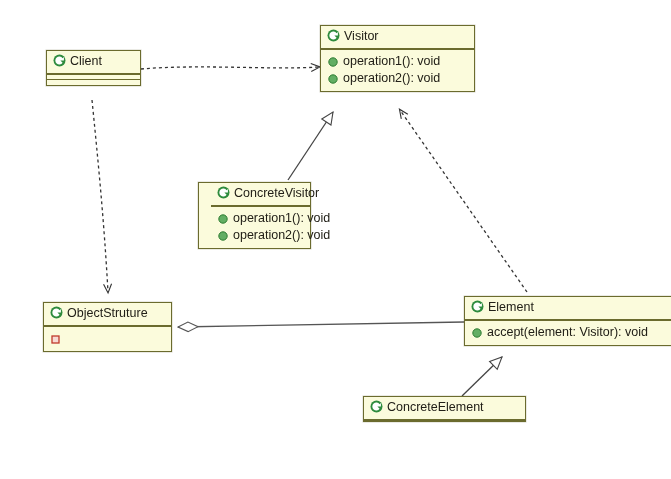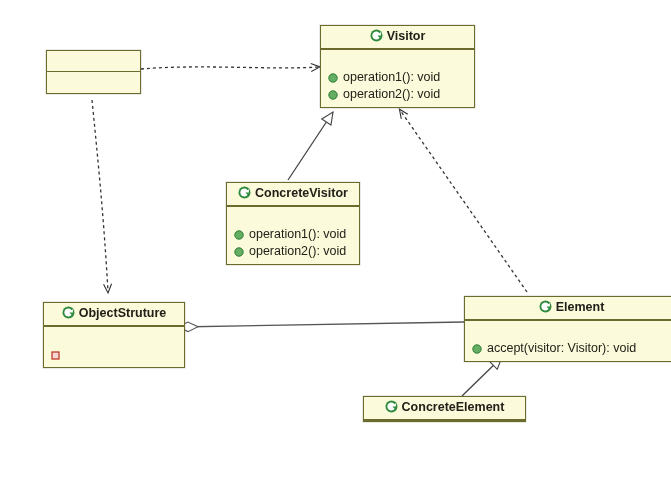--- a/index.html
+++ b/index.html
@@ -30,38 +30,35 @@
   }
   .uml-class {
     position: absolute;
     box-sizing: border-box;
     background: #fbfbdc;
     border: 1px solid #6b6b2e;
     box-shadow: 0 0 0 0.5px rgba(90,90,40,0.25);
   }
   .class-header {
     box-sizing: border-box;
-    text-align: center;
     padding: 3px 6px 4px 6px;
     border-bottom: 2px solid #6b6b2e;
     white-space: nowrap;
     color: #222018;
     font-size: 12.5px;
     line-height: 15px;
-    font-weight: bold;
   }
   .class-header .ico {
     display: inline-block;
     vertical-align: -2px;
     margin-right: 4px;
   }
   .compartment {
     box-sizing: border-box;
     padding: 3px 4px 4px 5px;
-    margin-top: 16px;
   }
   .compartment.empty-thin {
     padding: 0;
     height: 5px;
     border-bottom: 1px solid #6b6b2e;
   }
   .compartment.empty-thin.last {
     border-bottom: none;
   }
   .member {
@@ -133,20 +130,28 @@
     <g>
       <path d="M178,327 L464,322" fill="none" stroke="#555555" stroke-width="1.4" marker-start="url(#hollow-diamond)"></path>
     </g>
 
     <g>
       <path d="M462,396 L502,357" fill="none" stroke="#444444" stroke-width="1.3" marker-end="url(#hollow-tri)"></path>
     </g>
   </svg>
 
   <div class="uml-class" style="left:46px; top:50px; width:95px;">
+    <div class="class-header">
+      <span class="ico icon-class">
+        <svg viewBox="0 0 13 13" width="13" height="13">
+          <circle cx="6.5" cy="6.5" r="6" fill="#2e8b3d"></circle>
+          <path d="M9.6,4.2 A4,4 0 1 0 9.6,8.8 L7.4,6.6 L10.9,6.6 L10.9,3.1 Z" fill="#ffffff"></path>
+        </svg>
+      </span><span>Client</span>
+    </div>
     <div class="compartment empty-thin"></div>
     <div class="compartment empty-thin last"></div>
   </div>
 
   <div class="uml-class" style="left:320px; top:25px; width:155px;">
     <div class="class-header">
       <span class="ico icon-class">
         <svg viewBox="0 0 13 13" width="13" height="13">
           <circle cx="6.5" cy="6.5" r="6" fill="#2e8b3d"></circle>
           <path d="M9.6,4.2 A4,4 0 1 0 9.6,8.8 L7.4,6.6 L10.9,6.6 L10.9,3.1 Z" fill="#ffffff"></path>
@@ -164,21 +169,21 @@
       <div class="member">
         <span class="ico icon-public">
           <svg viewBox="0 0 10 10" width="10" height="10">
             <circle cx="5" cy="5" r="4.2" fill="#63ae63" stroke="#2e7d32" stroke-width="1"></circle>
           </svg>
         </span><span>operation2(): void</span>
       </div>
     </div>
   </div>
 
-  <div class="uml-class" style="left:226px; top:182px; width:134px;">
+  <div class="uml-class" style="left:198px; top:182px; width:113px;padding-left:12px;">
     <div class="class-header">
       <span class="ico icon-class">
         <svg viewBox="0 0 13 13" width="13" height="13">
           <circle cx="6.5" cy="6.5" r="6" fill="#2e8b3d"></circle>
           <path d="M9.6,4.2 A4,4 0 1 0 9.6,8.8 L7.4,6.6 L10.9,6.6 L10.9,3.1 Z" fill="#ffffff"></path>
         </svg>
       </span><span>ConcreteVisitor</span>
     </div>
     <div class="compartment">
       <div class="member">
@@ -191,21 +196,21 @@
       <div class="member">
         <span class="ico icon-public">
           <svg viewBox="0 0 10 10" width="10" height="10">
             <circle cx="5" cy="5" r="4.2" fill="#63ae63" stroke="#2e7d32" stroke-width="1"></circle>
           </svg>
         </span><span>operation2(): void</span>
       </div>
     </div>
   </div>
 
-  <div class="uml-class" style="left:43px; top:302px; width:142px;">
+  <div class="uml-class" style="left:43px; top:302px; width:129px;">
     <div class="class-header">
       <span class="ico icon-class">
         <svg viewBox="0 0 13 13" width="13" height="13">
           <circle cx="6.5" cy="6.5" r="6" fill="#2e8b3d"></circle>
           <path d="M9.6,4.2 A4,4 0 1 0 9.6,8.8 L7.4,6.6 L10.9,6.6 L10.9,3.1 Z" fill="#ffffff"></path>
         </svg>
       </span><span>ObjectStruture</span>
     </div>
     <div class="compartment">
       <div class="member">
@@ -226,21 +231,21 @@
           <path d="M9.6,4.2 A4,4 0 1 0 9.6,8.8 L7.4,6.6 L10.9,6.6 L10.9,3.1 Z" fill="#ffffff"></path>
         </svg>
       </span><span>Element</span>
     </div>
     <div class="compartment">
       <div class="member">
         <span class="ico icon-public">
           <svg viewBox="0 0 10 10" width="10" height="10">
             <circle cx="5" cy="5" r="4.2" fill="#63ae63" stroke="#2e7d32" stroke-width="1"></circle>
           </svg>
-        </span><span>accept(visitor: Visitor): void</span>
+        </span><span>accept(element: Visitor): void</span>
       </div>
     </div>
   </div>
 
   <div class="uml-class" style="left:363px; top:396px; width:163px;">
     <div class="class-header">
       <span class="ico icon-class">
         <svg viewBox="0 0 13 13" width="13" height="13">
           <circle cx="6.5" cy="6.5" r="6" fill="#2e8b3d"></circle>
           <path d="M9.6,4.2 A4,4 0 1 0 9.6,8.8 L7.4,6.6 L10.9,6.6 L10.9,3.1 Z" fill="#ffffff"></path>

